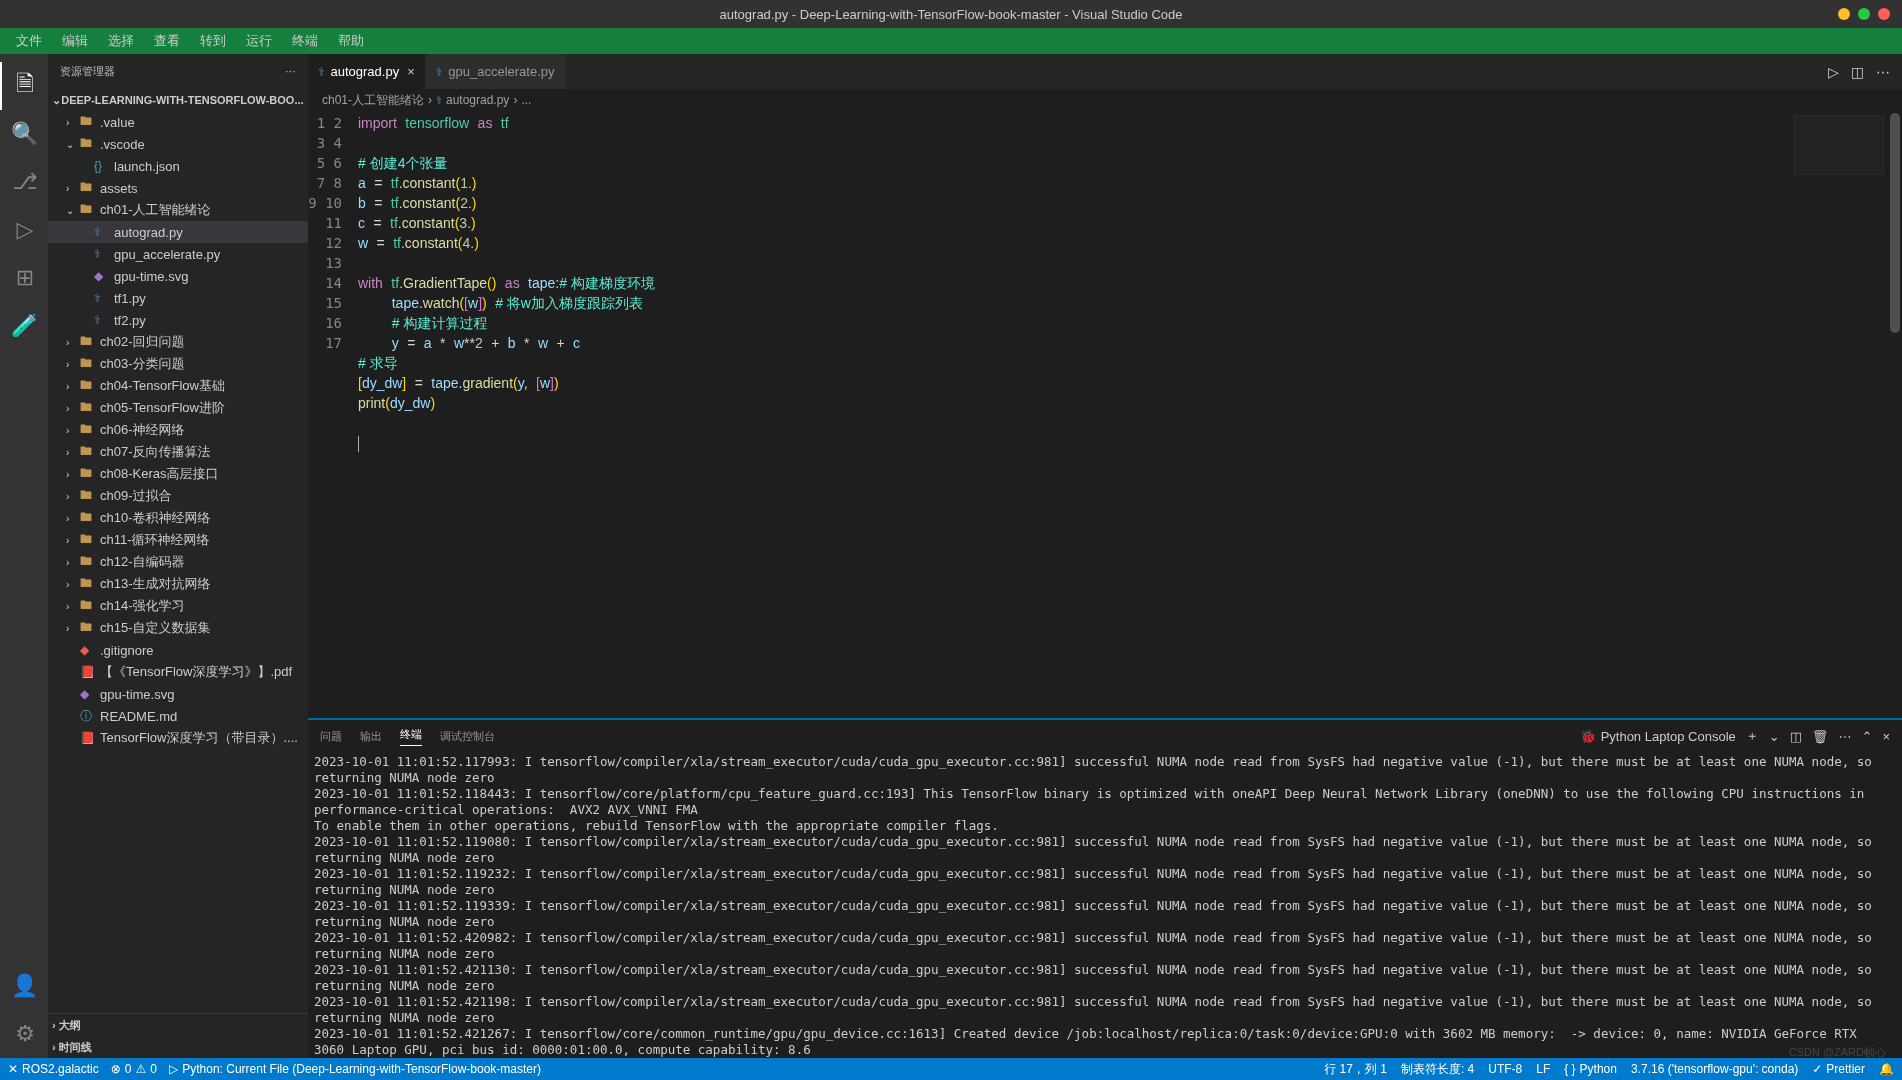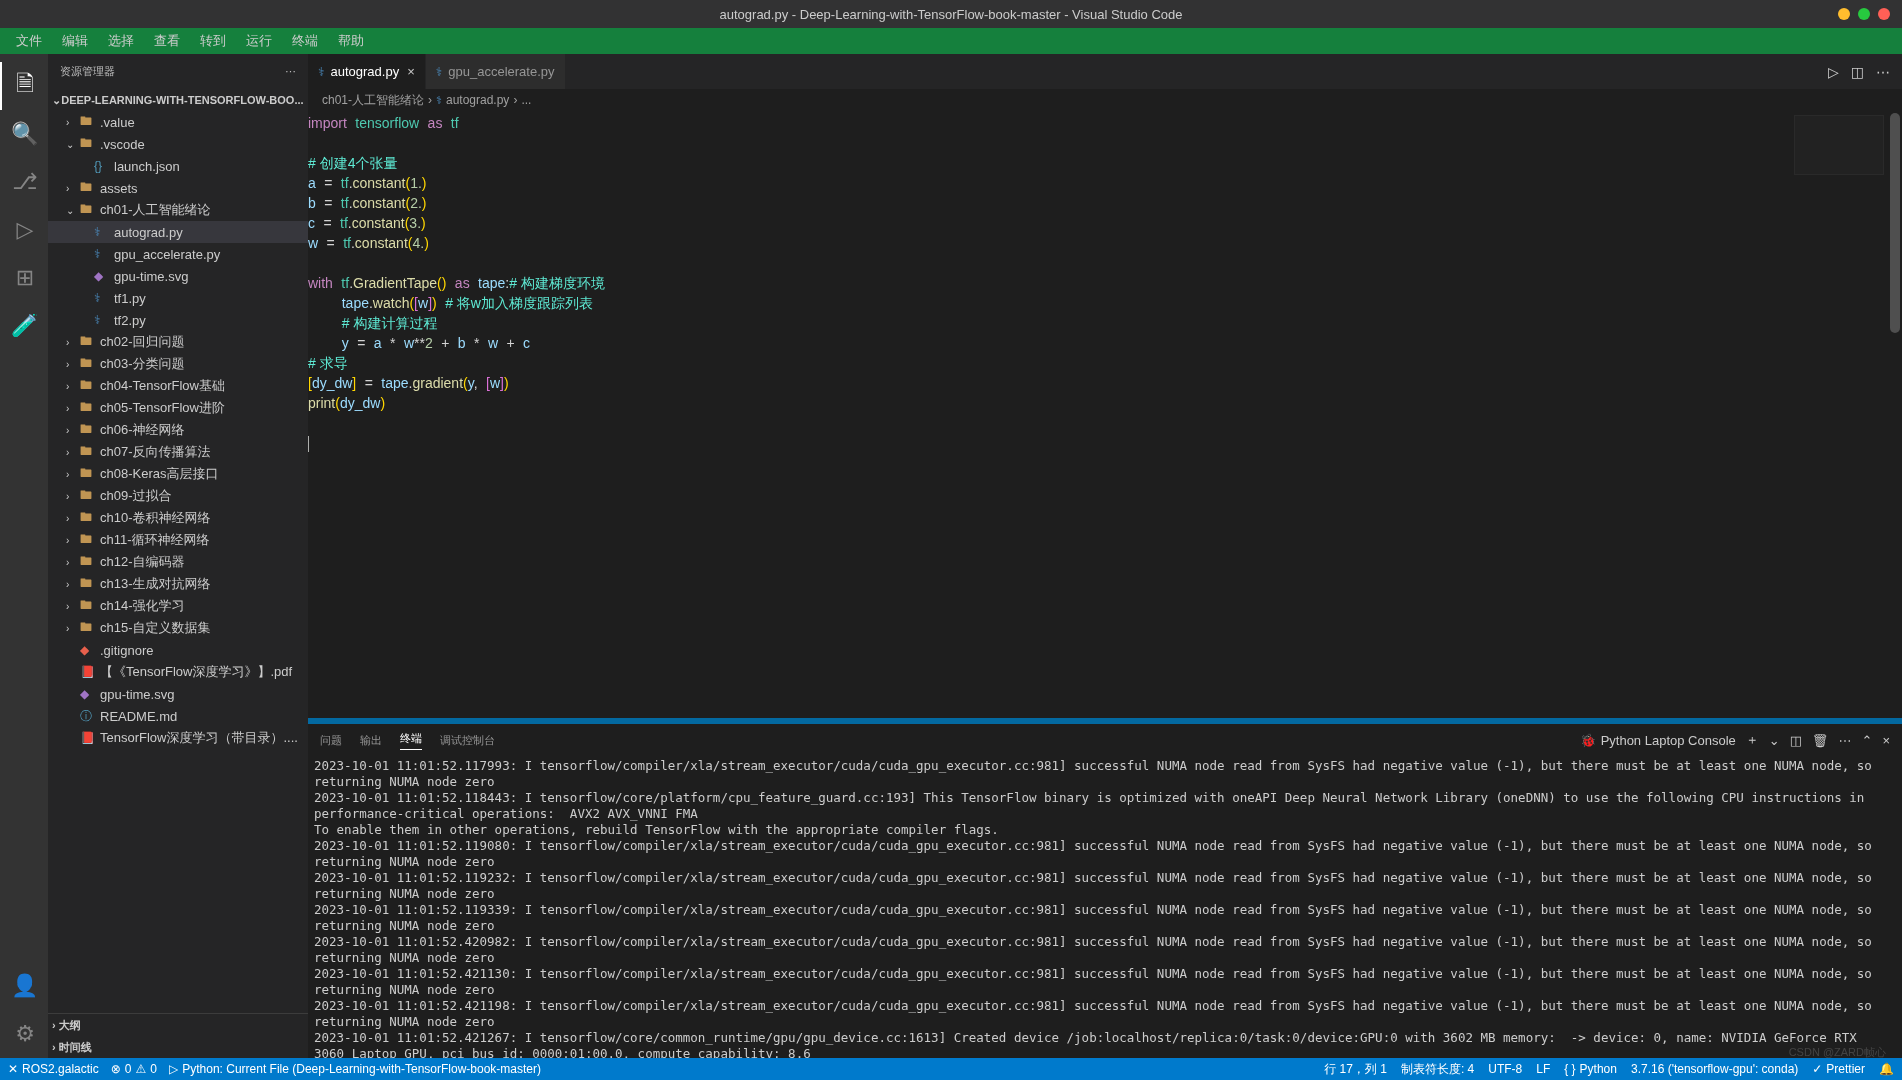--- a/index.html
+++ b/index.html
@@ -41,21 +41,21 @@
 .tab-actions { margin-left:auto; display:flex; align-items:center; gap:12px; padding:0 12px; color:#ccc; font-size:14px; }
 .breadcrumb { height:22px; display:flex; align-items:center; padding:0 14px; font-size:12px; color:#a0a0a0; gap:4px; }
 .breadcrumb .py-ic { font-size:11px; }
 .editor-wrap { flex:1; display:flex; overflow:hidden; position:relative; }
 .gutter { width:50px; text-align:right; color:#858585; font-family:Menlo,Consolas,monospace; font-size:14px; line-height:20px; padding-right:16px; padding-top:2px; }
 .code { flex:1; font-family:Menlo,Consolas,monospace; font-size:14px; line-height:20px; white-space:pre; padding-top:2px; }
 .minimap { width:90px; height:60px; background:#252526; position:absolute; right:18px; top:4px; opacity:.6; border:1px solid #333;}
 .scroll-v { width:14px; position:absolute; right:0; top:0; bottom:0; }
 .scroll-v::after { content:""; position:absolute; right:2px; top:2px; width:10px; height:220px; background:#4f4f4f; border-radius:5px; }
 .c-kw{color:#c586c0;} .c-mod{color:#4ec9b0;} .c-var{color:#9cdcfe;} .c-fn{color:#dcdcaa;} .c-num{color:#b5cea8;} .c-cmt{color:#5eead4;} .c-op{color:#d4d4d4;} .c-par{color:#ffd700;} .c-par2{color:#da70d6;} .c-white{color:#d4d4d4;}
-.panel { height:340px; border-top:6px solid #0369a1; display:flex; flex-direction:column; }
+.panel { height:340px; border-top:2px solid #0369a1; display:flex; flex-direction:column; }
 .panel-tabs { height:32px; display:flex; align-items:center; padding:0 12px; font-size:11px; color:#969696; gap:18px; }
 .ptab.active { color:#fff; border-bottom:1px solid #fff; padding-bottom:3px; }
 .panel-actions { margin-left:auto; display:flex; align-items:center; gap:10px; font-size:13px; color:#ccc; }
 .term { flex:1; background:#1e1e1e; font-family:Menlo,Consolas,monospace; font-size:12.5px; line-height:16px; color:#ccc; white-space:pre-wrap; overflow:hidden; padding:2px 8px 2px 6px; }
 .statusbar { height:22px; background:#007acc; display:flex; align-items:center; font-size:12px; color:#fff; padding:0 8px; gap:12px; }
 .statusbar .right { margin-left:auto; display:flex; gap:14px; }
 .statusbar .seg { display:flex; align-items:center; gap:4px; }
 .cursor-line { display:inline-block; width:1px; height:16px; background:#aeafad; vertical-align:middle; }
 .watermark { position:absolute; right:16px; bottom:20px; color:#888; font-size:11px; opacity:.35; }
 </style>
@@ -275,20 +275,38 @@
       </div>
     <div class="breadcrumb">
       <span>ch01-人工智能绪论</span>
         <span>›</span>
       <span class="py-ic">⚕</span>
         <span>autograd.py</span>
         <span>›</span>
       <span>...</span>
     </div>
     <div class="editor-wrap">
+      <div class="gutter" id="gutter">1
+2
+3
+4
+5
+6
+7
+8
+9
+10
+11
+12
+13
+14
+15
+16
+17
+</div>
       <div class="code" id="code"><span class="c-kw">import</span> <span class="c-mod">tensorflow</span> <span class="c-kw">as</span> <span class="c-mod">tf</span>
 
 <span class="c-cmt"># 创建4个张量</span>
 <span class="c-var">a</span> <span class="c-op">=</span> <span class="c-mod">tf</span><span class="c-white">.</span><span class="c-fn">constant</span><span class="c-par">(</span><span class="c-num">1.</span><span class="c-par">)</span>
 <span class="c-var">b</span> <span class="c-op">=</span> <span class="c-mod">tf</span><span class="c-white">.</span><span class="c-fn">constant</span><span class="c-par">(</span><span class="c-num">2.</span><span class="c-par">)</span>
 <span class="c-var">c</span> <span class="c-op">=</span> <span class="c-mod">tf</span><span class="c-white">.</span><span class="c-fn">constant</span><span class="c-par">(</span><span class="c-num">3.</span><span class="c-par">)</span>
 <span class="c-var">w</span> <span class="c-op">=</span> <span class="c-mod">tf</span><span class="c-white">.</span><span class="c-fn">constant</span><span class="c-par">(</span><span class="c-num">4.</span><span class="c-par">)</span>
 
 <span class="c-kw">with</span> <span class="c-mod">tf</span><span class="c-white">.</span><span class="c-fn">GradientTape</span><span class="c-par">(</span><span class="c-par">)</span> <span class="c-kw">as</span> <span class="c-var">tape</span><span class="c-white">:</span><span class="c-cmt"># 构建梯度环境</span>
     <span class="c-var">tape</span><span class="c-white">.</span><span class="c-fn">watch</span><span class="c-par">(</span><span class="c-par2">[</span><span class="c-var">w</span><span class="c-par2">]</span><span class="c-par">)</span> <span class="c-cmt"># 将w加入梯度跟踪列表</span>

